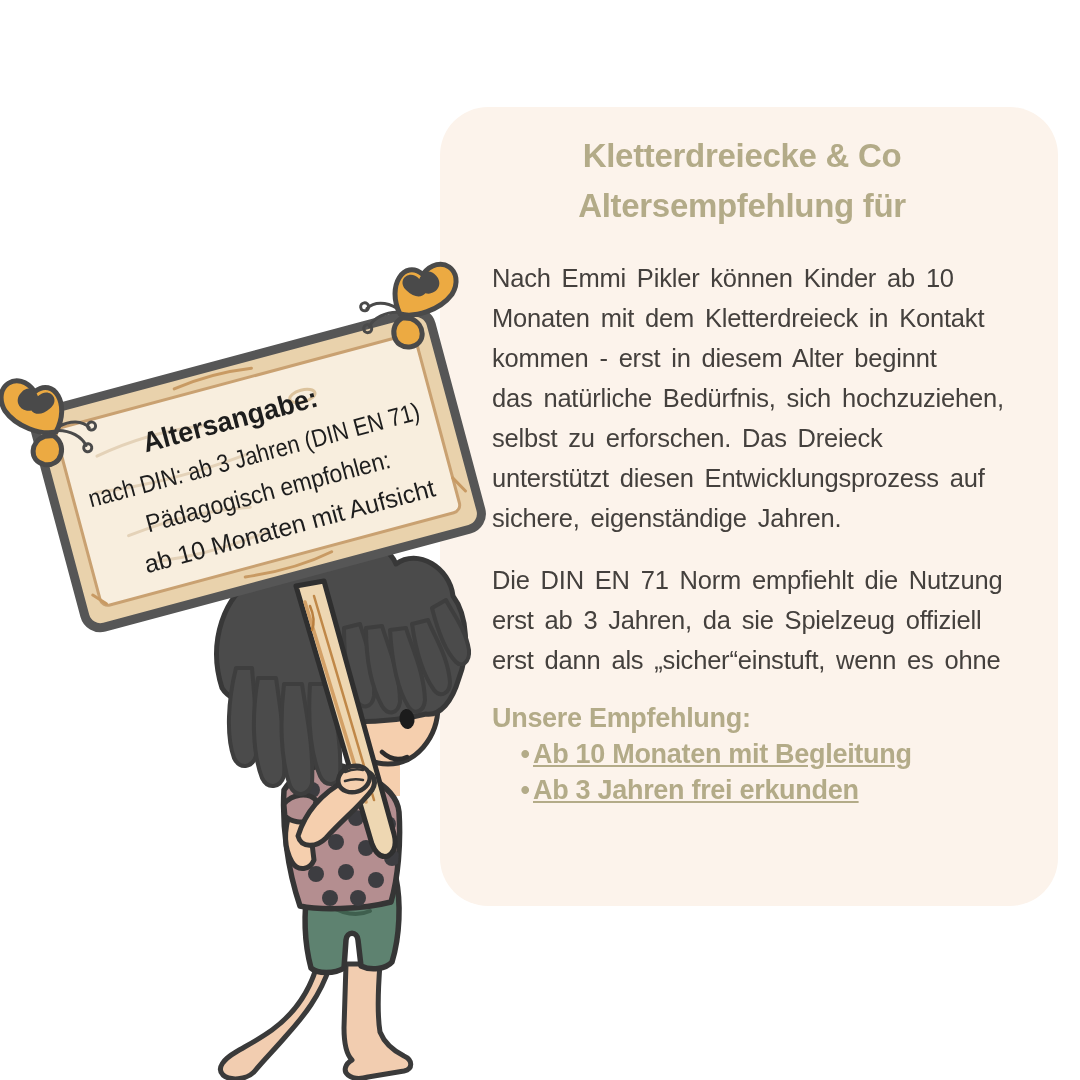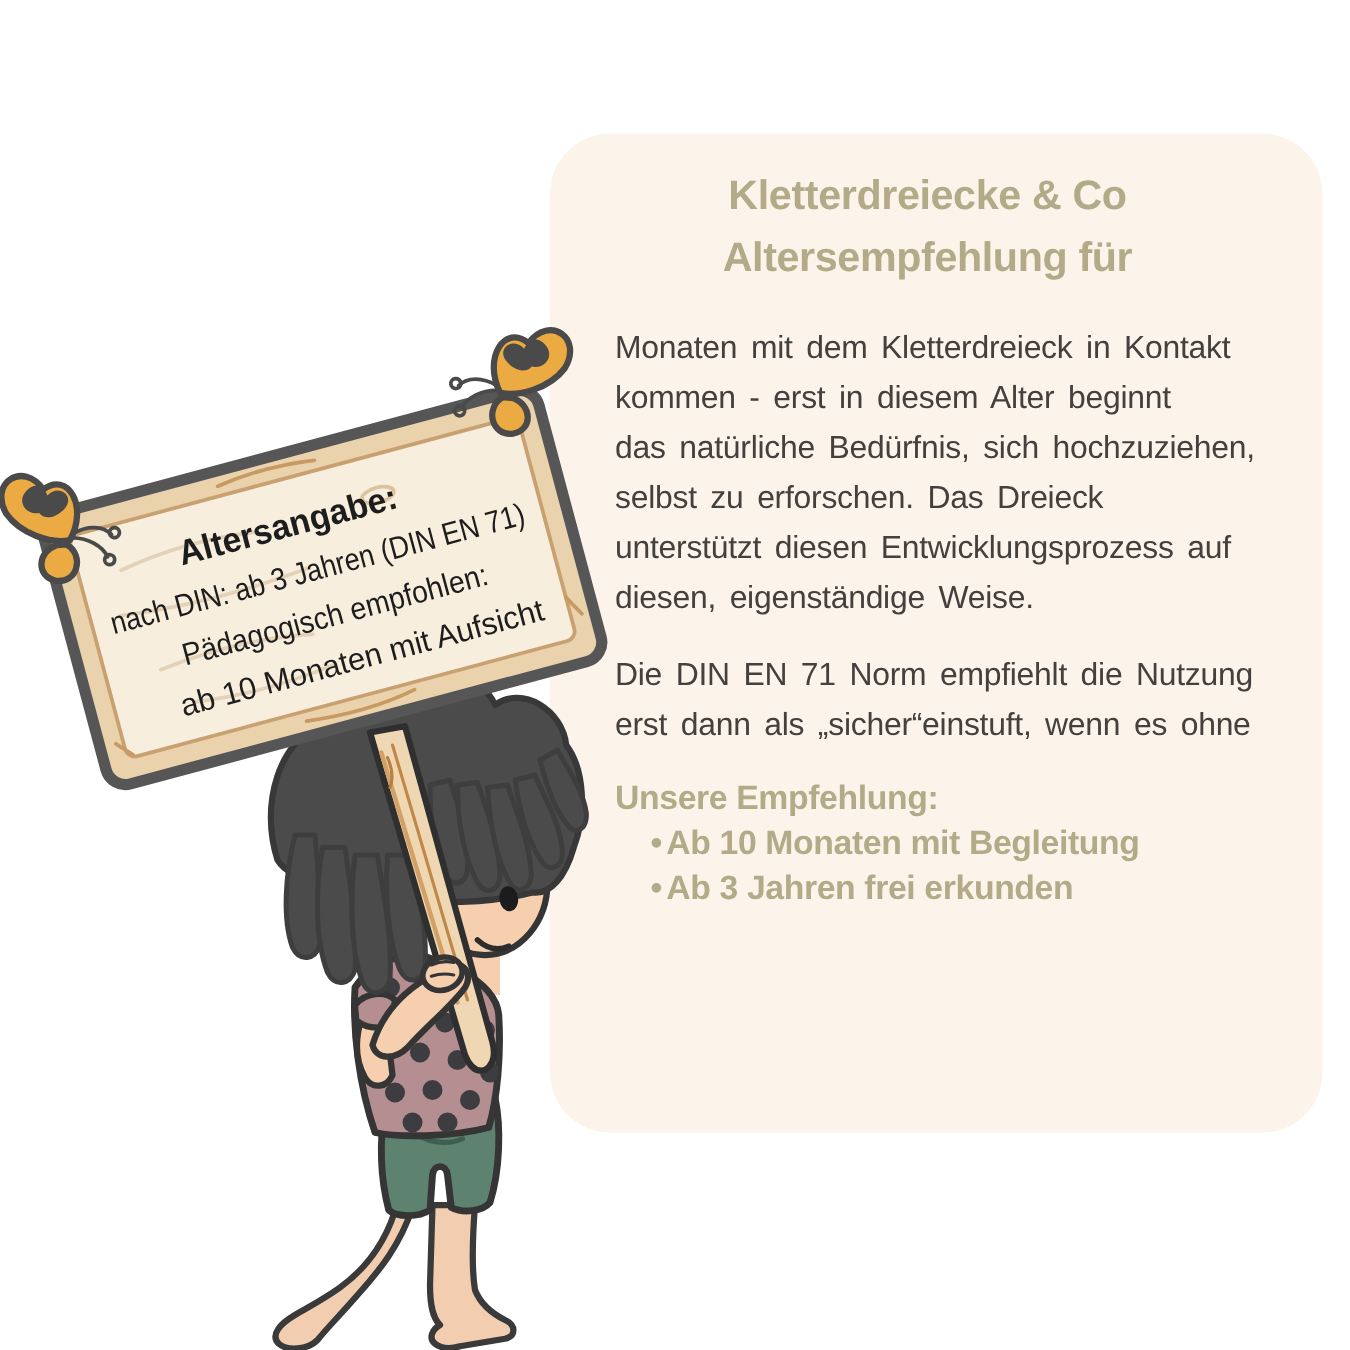--- a/index.html
+++ b/index.html
@@ -21,44 +21,46 @@
     letter-spacing:-0.2px;word-spacing:4px;}
   .para{margin:0;}
   .p1{margin-top:27px;}
   .p2{margin-top:22px;}
   .bline{white-space:nowrap;}
   .rec{margin-top:20px;color:#b3ab88;font-weight:bold;font-size:27px;
     line-height:36px;letter-spacing:-0.3px;}
   .rec-items{margin:0;padding:0;list-style:none;}
   .rec-item{display:flex;align-items:baseline;white-space:nowrap;}
   .rec-bullet{display:inline-block;width:16px;margin-left:25px;text-align:center;}
-  .rec-text{margin-left:0px;}
+  .rec-text{margin-left:0px;text-decoration:underline;}
   .illus{position:absolute;left:0;top:0;z-index:2;pointer-events:none;}
   .sign-line{font-family:"Liberation Sans",sans-serif;}
 </style>
 </head>
 <body>
 
 <div class="panel">
   <div class="title">
     <div>Kletterdreiecke &amp; Co</div>
     <div>Altersempfehlung für</div>
   </div>
 
   <div class="bodytext">
     <div class="para p1">
+      <div class="bline">Nach Emmi Pikler können Kinder ab 10</div>
       <div class="bline">Monaten mit dem Kletterdreieck in Kontakt</div>
       <div class="bline">kommen - erst in diesem Alter beginnt</div>
       <div class="bline">das natürliche Bedürfnis, sich hochzuziehen,</div>
       <div class="bline">selbst zu erforschen. Das Dreieck</div>
       <div class="bline">unterstützt diesen Entwicklungsprozess auf</div>
-      <div class="bline">diesen, eigenständige Weise.</div>
+      <div class="bline">sichere, eigenständige Jahren.</div>
     </div>
     <div class="para p2">
       <div class="bline">Die DIN EN 71 Norm empfiehlt die Nutzung</div>
+      <div class="bline">erst ab 3 Jahren, da sie Spielzeug offiziell</div>
       <div class="bline">erst dann als „sicher“einstuft, wenn es ohne</div>
     </div>
   </div>
 
   <div class="rec">
     <div>Unsere Empfehlung:</div>
     <ul class="rec-items">
       <li class="rec-item">
         <span class="rec-bullet">•</span>
         <span class="rec-text">Ab 10 Monaten mit Begleitung</span>

